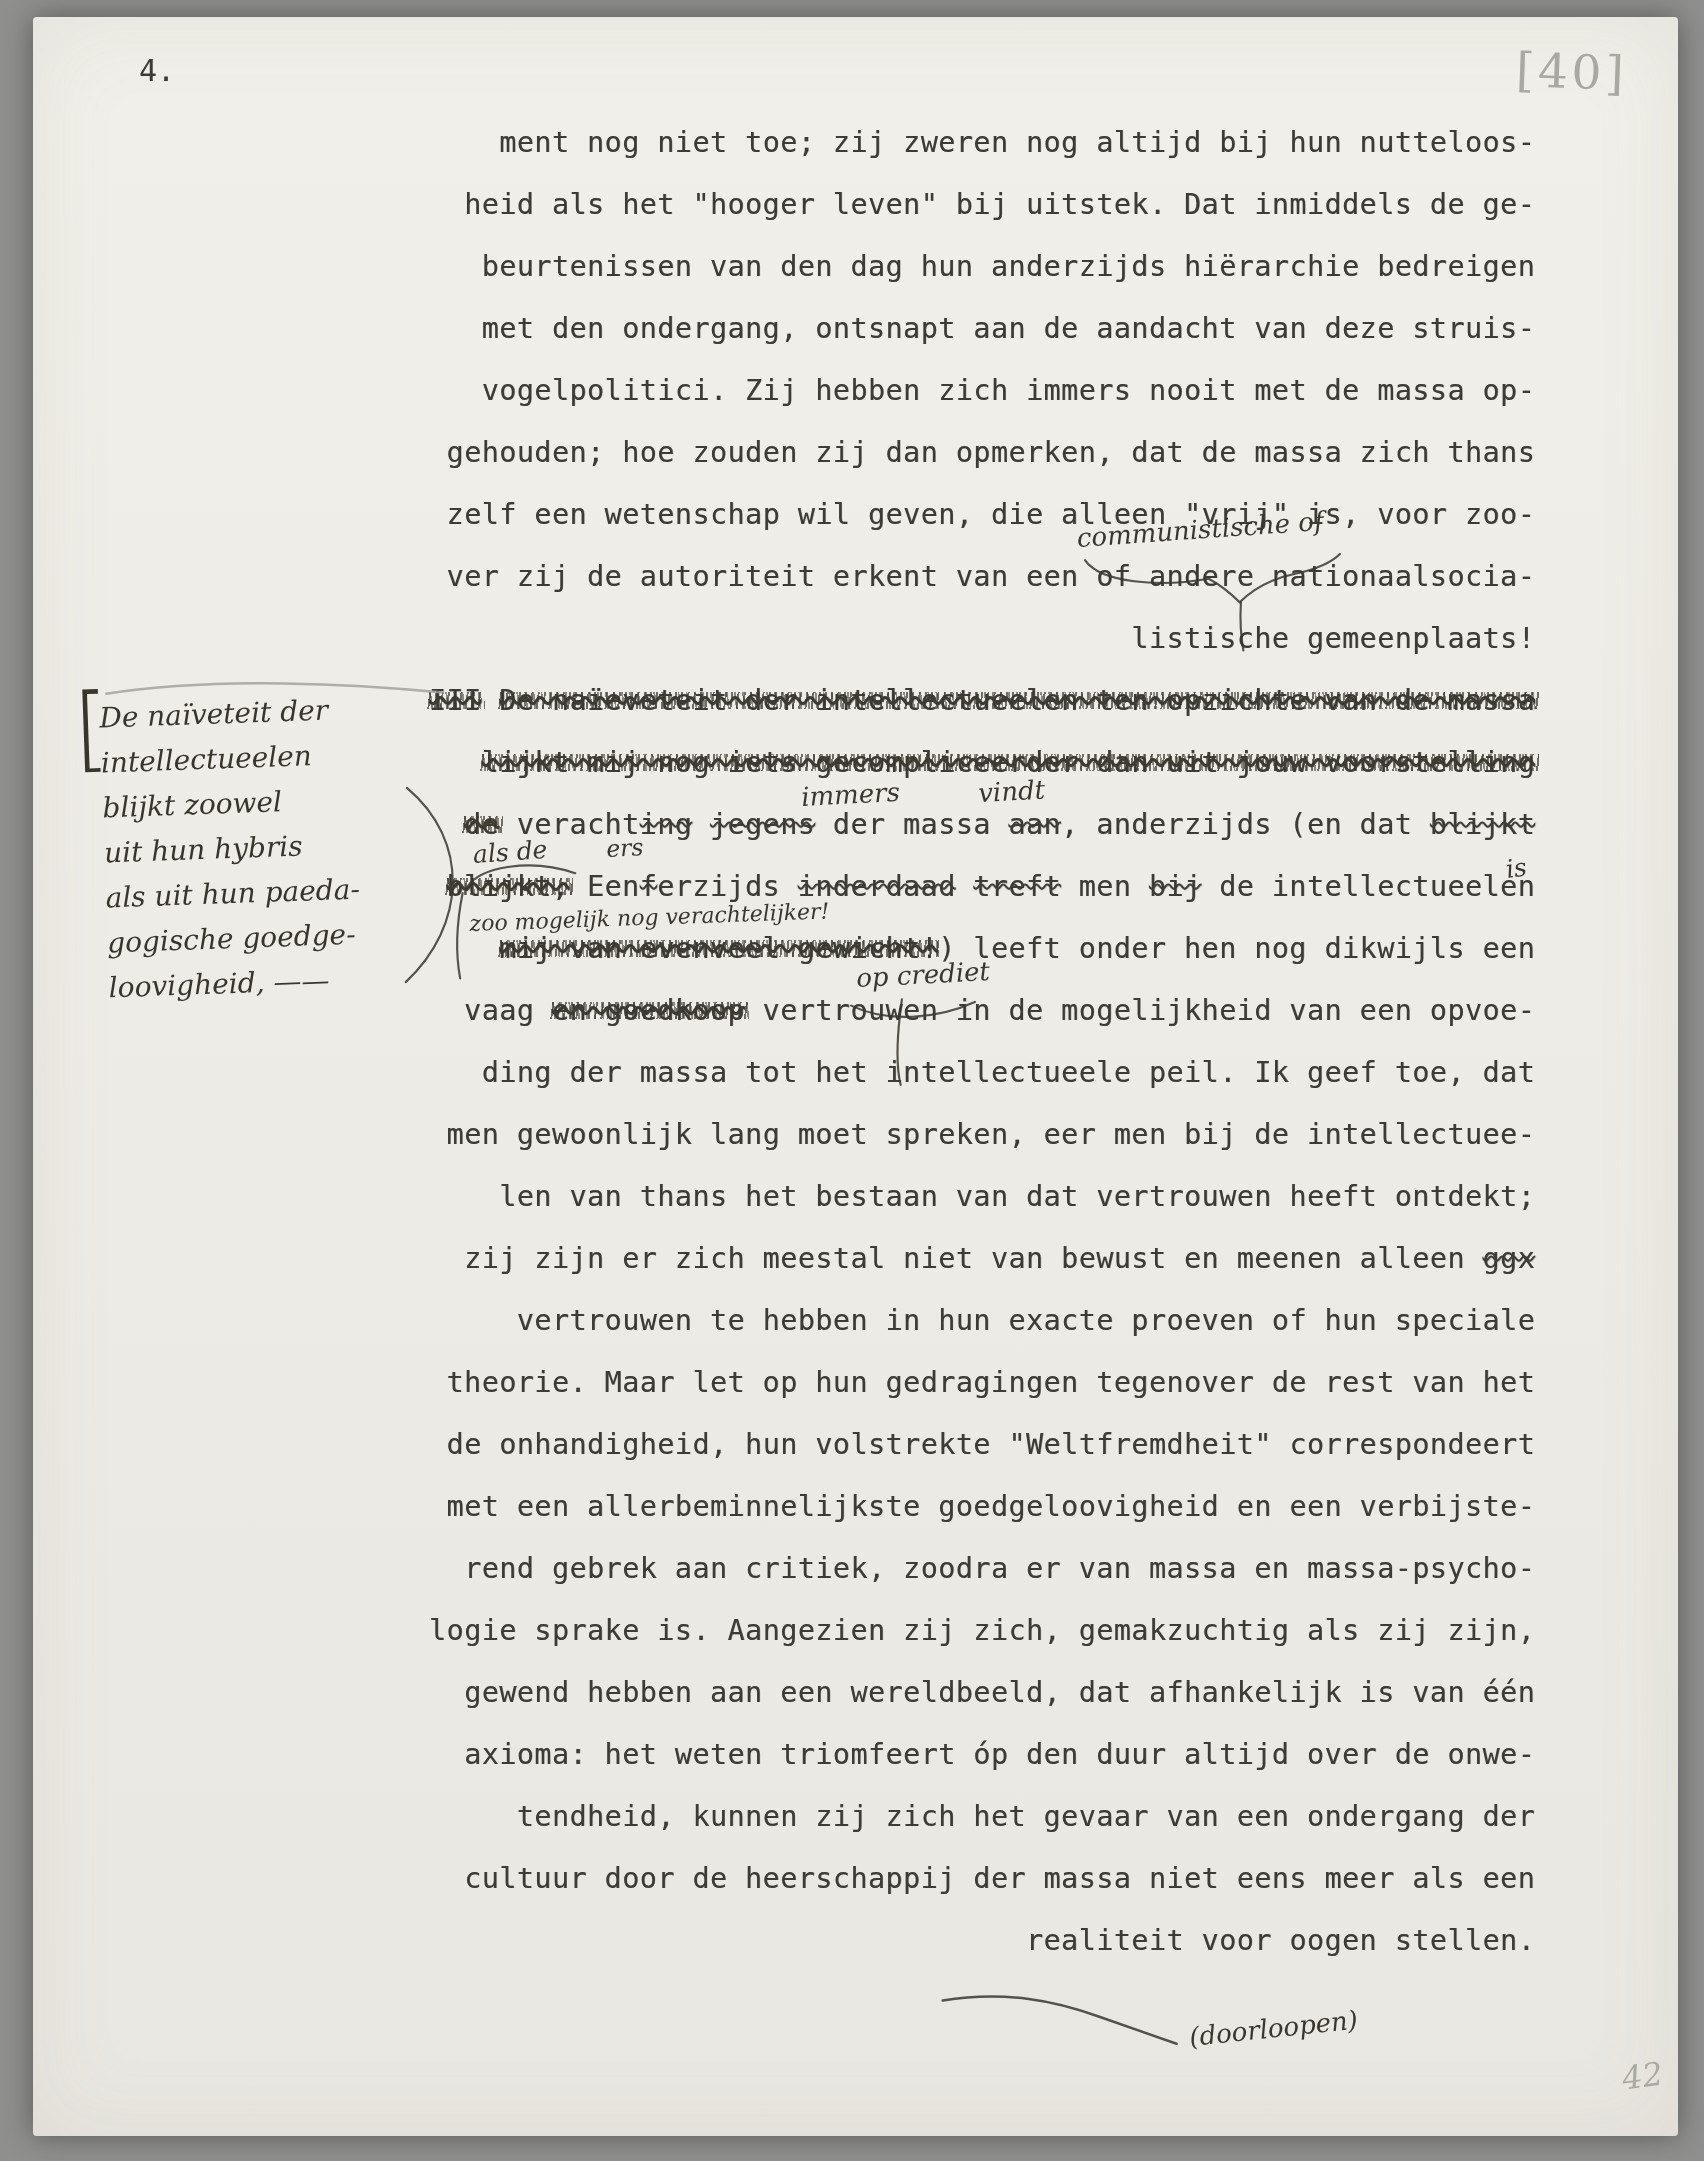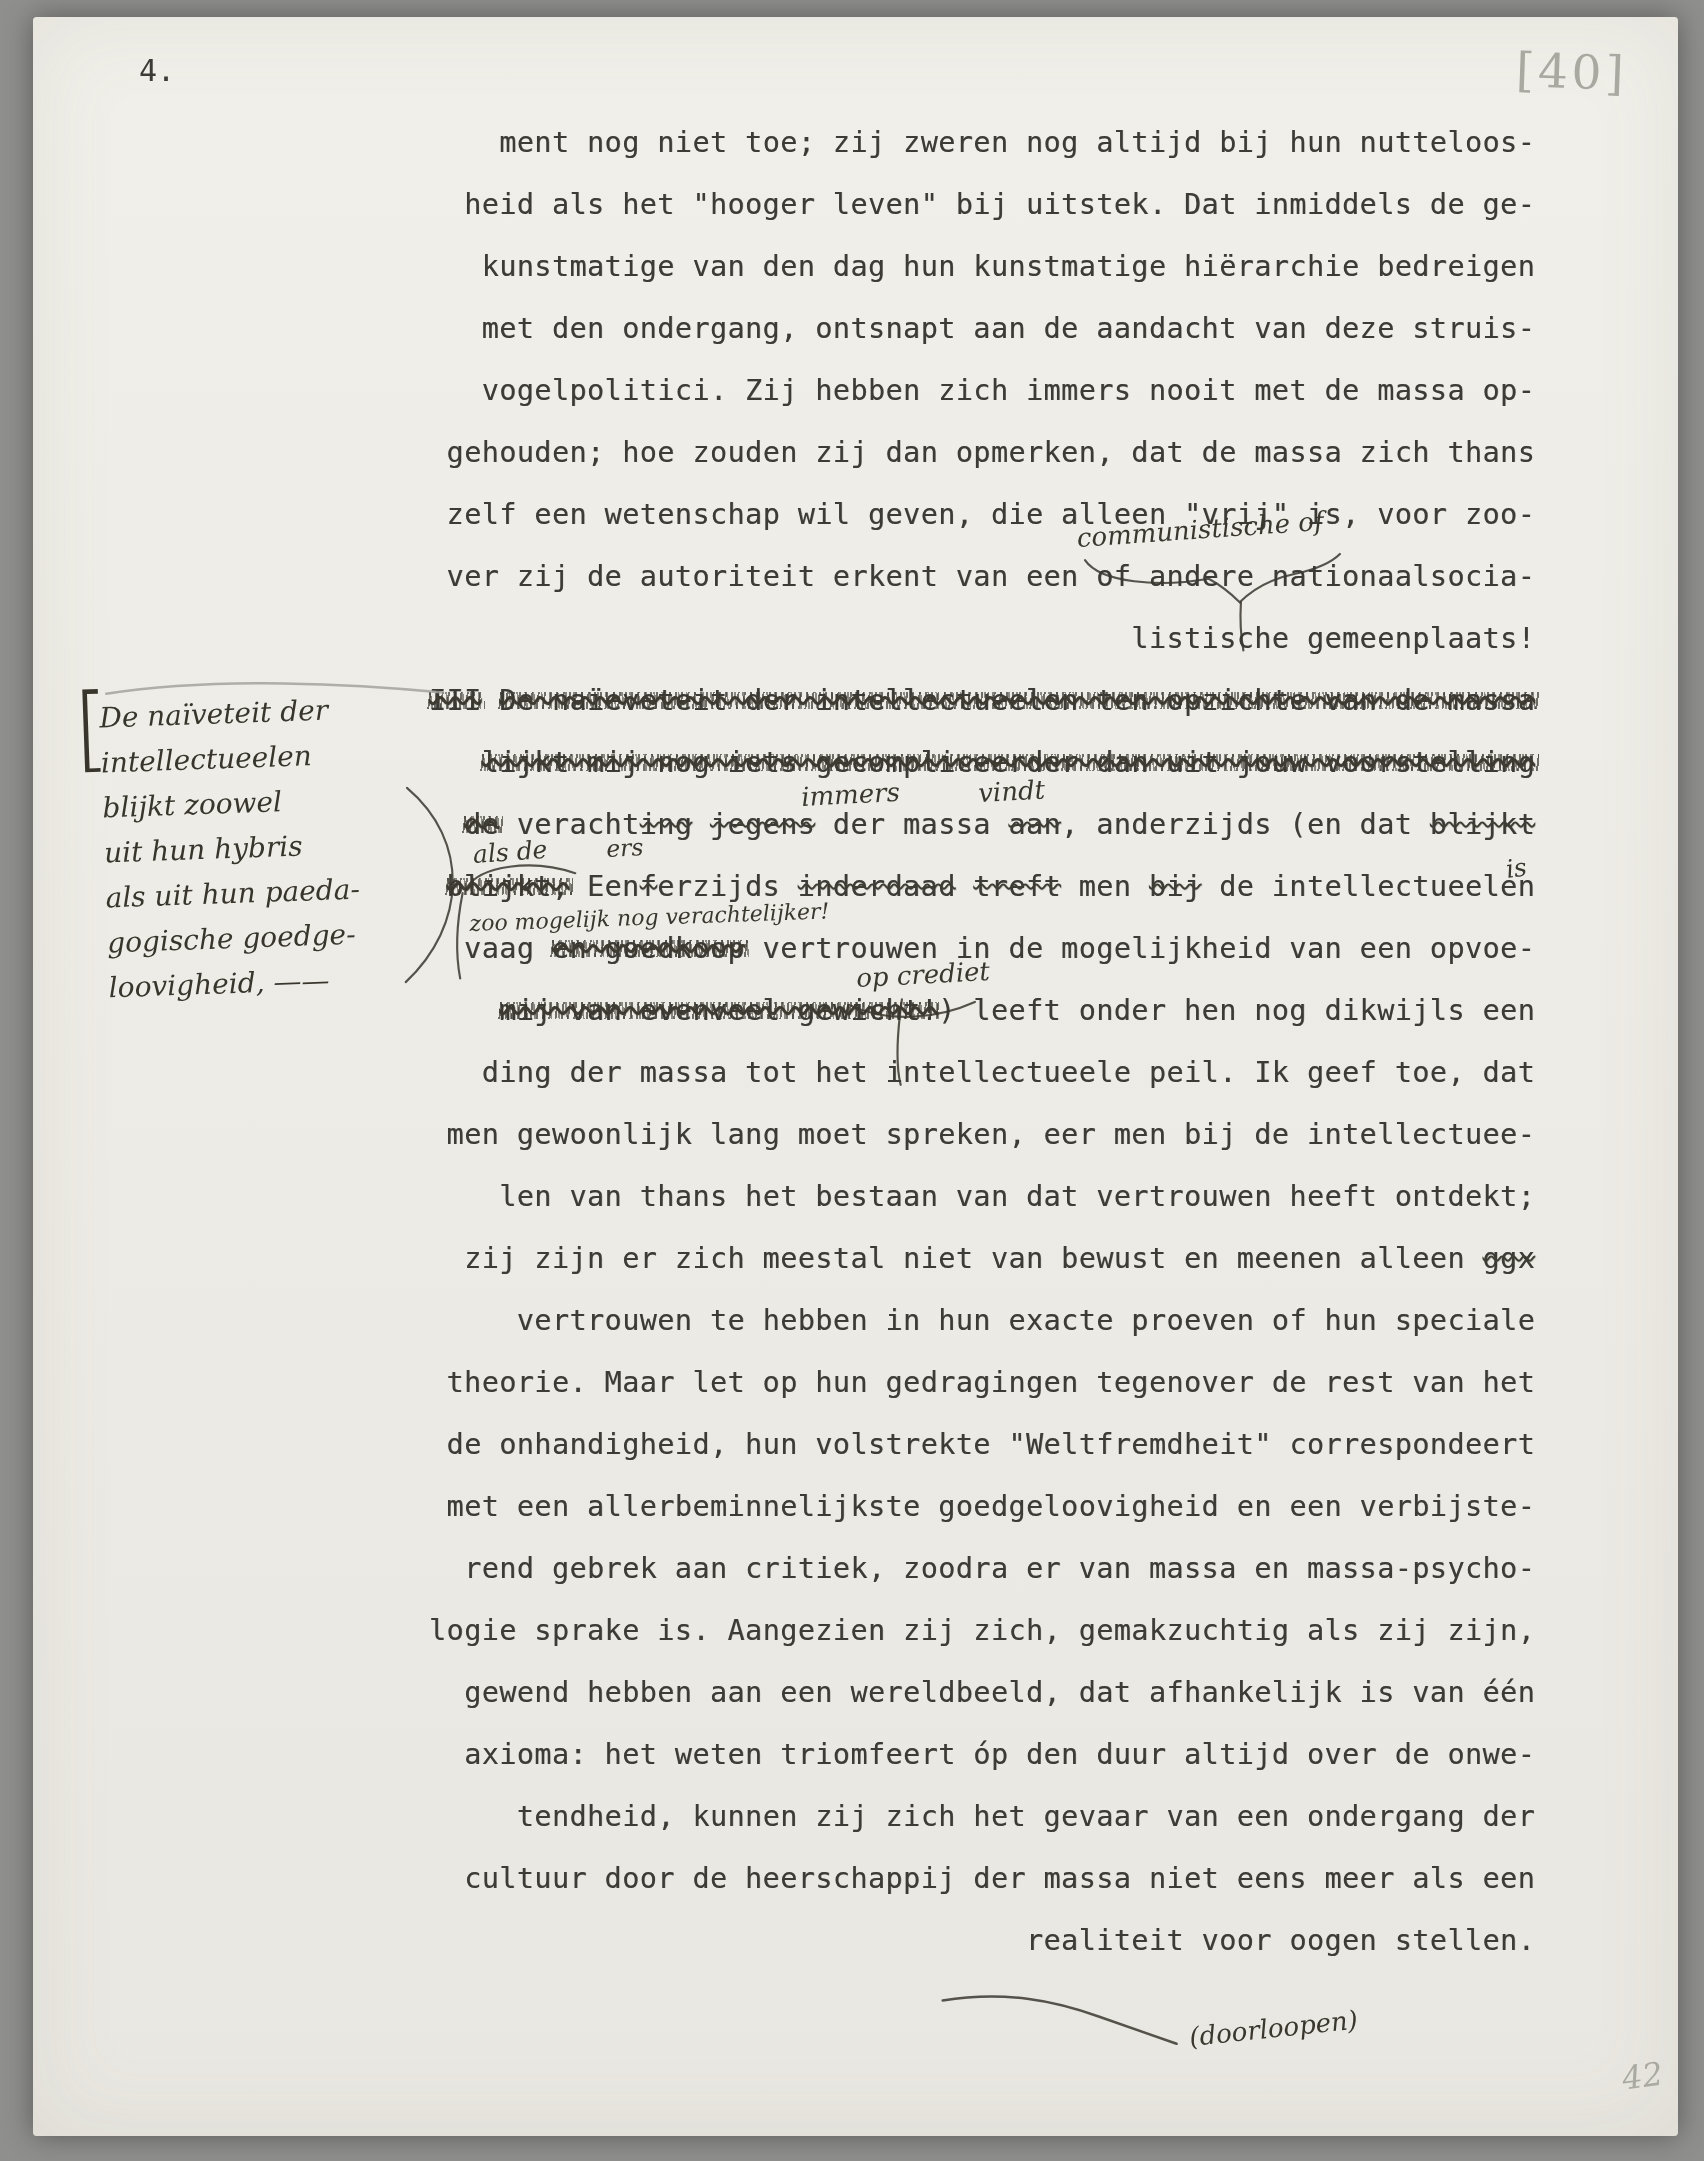--- a/index.html
+++ b/index.html
@@ -47,33 +47,33 @@
 
 <div class="scan">
   <div class="page">
 
     <div class="pnum">4.</div>
     <div class="folio">[40]</div>
 
     <div class="typed">
         <div class="tline"><span>ment nog niet toe; zij zweren nog altijd bij hun nutteloos-</span></div>
         <div class="tline"><span>heid als het "hooger leven" bij uitstek. Dat inmiddels de ge-</span></div>
-        <div class="tline"><span>kunstmatige van den dag hun kunstmatige hiërarchie bedreigen</span></div>
+        <div class="tline"><span>beurtenissen van den dag hun anderzijds hiërarchie bedreigen</span></div>
         <div class="tline"><span>met den ondergang, ontsnapt aan de aandacht van deze struis-</span></div>
         <div class="tline"><span>vogelpolitici. Zij hebben zich immers nooit met de massa op-</span></div>
         <div class="tline"><span>gehouden; hoe zouden zij dan opmerken, dat de massa zich thans</span></div>
         <div class="tline"><span>zelf een wetenschap wil geven, die alleen "vrij" is, voor zoo-</span></div>
         <div class="tline"><span>ver zij de autoriteit erkent van een of andere nationaalsocia-</span></div>
         <div class="tline"><span>listische gemeenplaats!</span></div>
         <div class="tline"><span class="scrib">III</span><span> </span><span class="scrib">De naïeveteit der intellectueelen ten opzichte van de massa</span></div>
         <div class="tline"><span class="scrib">lijkt mij nog iets gecompliceerder dan uit jouw voorstelling</span></div>
         <div class="tline"><span class="scrib">de</span><span> veracht</span><span class="strike">ing</span><span> </span><span class="strike">jegens</span><span> der massa </span><span class="strike">aan</span><span>, anderzijds (en dat </span><span class="strike">blijkt</span></div>
         <div class="tline"><span class="scrib">blijkt,</span><span> Een</span><span class="strike">f</span><span>erzijds </span><span class="strike">inderdaad</span><span> </span><span class="strike">treft</span><span> men </span><span class="strike">bij</span><span> de intellectueelen</span></div>
+        <div class="tline"><span class="scrib">mij van evenveel gewicht!</span><span>) leeft onder hen nog dikwijls een</span></div>
         <div class="tline"><span>vaag </span><span class="scrib">en goedkoop</span><span> vertrouwen in de mogelijkheid van een opvoe-</span></div>
-        <div class="tline"><span class="scrib">mij van evenveel gewicht!</span><span>) leeft onder hen nog dikwijls een</span></div>
         <div class="tline"><span>ding der massa tot het intellectueele peil. Ik geef toe, dat</span></div>
         <div class="tline"><span>men gewoonlijk lang moet spreken, eer men bij de intellectuee-</span></div>
         <div class="tline"><span>len van thans het bestaan van dat vertrouwen heeft ontdekt;</span></div>
         <div class="tline"><span>zij zijn er zich meestal niet van bewust en meenen alleen </span><span class="strike">ggx</span></div>
         <div class="tline"><span>vertrouwen te hebben in hun exacte proeven of hun speciale</span></div>
         <div class="tline"><span>theorie. Maar let op hun gedragingen tegenover de </span><span class="uline">rest</span><span> van het</span></div>
         <div class="tline"><span>de onhandigheid, hun volstrekte "Weltfremdheit" correspondeert</span></div>
         <div class="tline"><span>met een allerbeminnelijkste goedgeloovigheid en een verbijste-</span></div>
         <div class="tline"><span>rend gebrek aan critiek, zoodra er van massa en massa-psycho-</span></div>
         <div class="tline"><span>logie sprake is. Aangezien zij zich, gemakzuchtig als zij zijn,</span></div>

